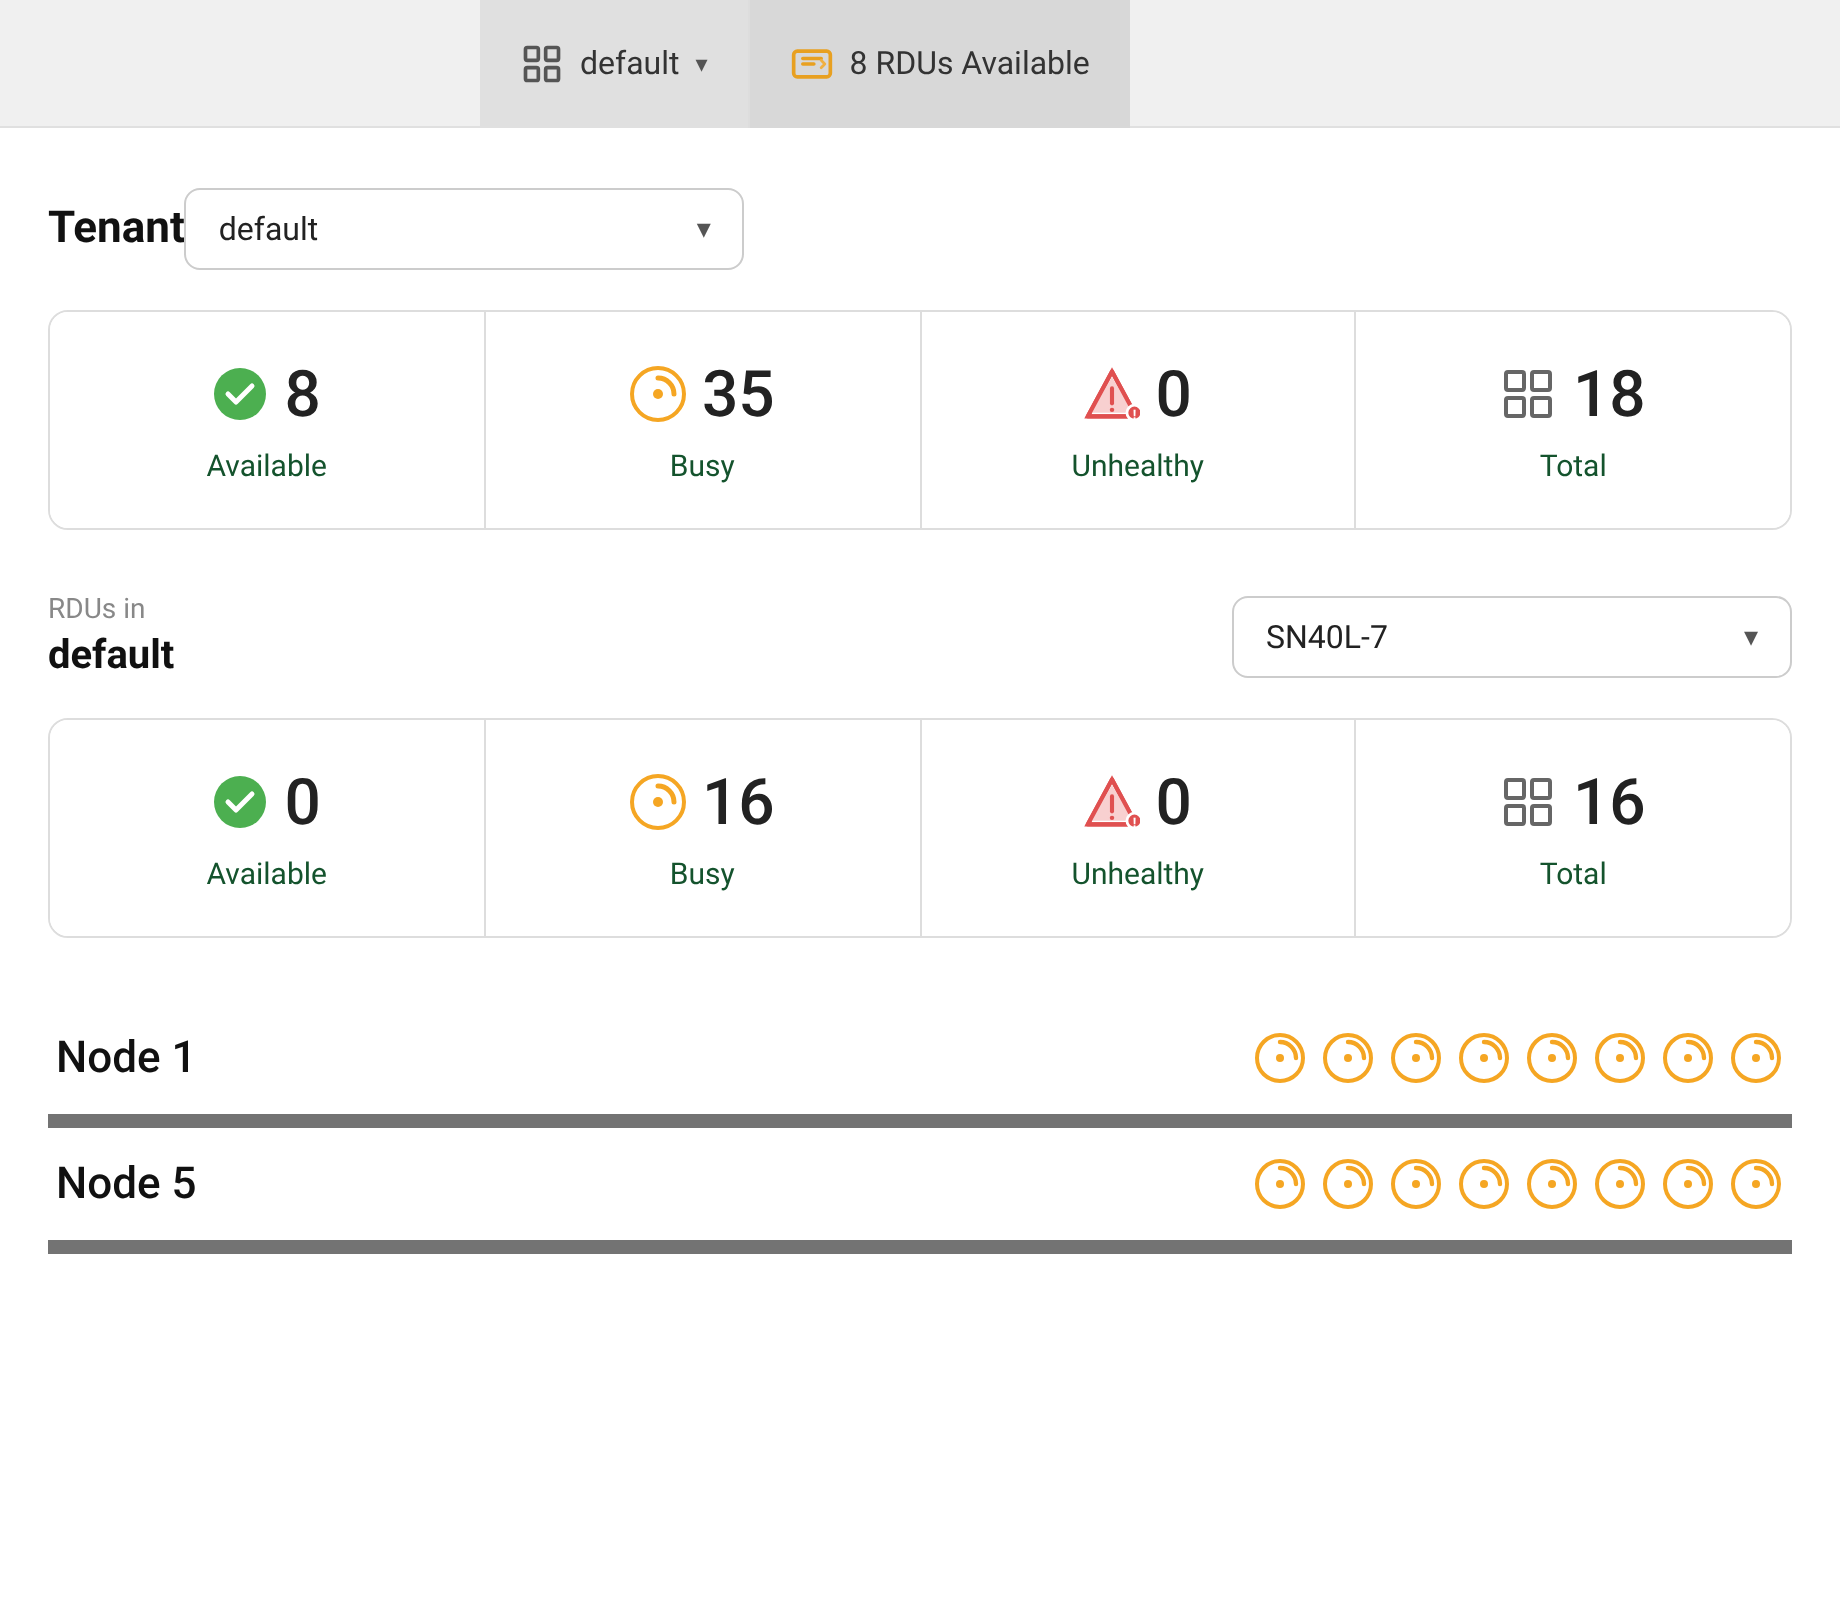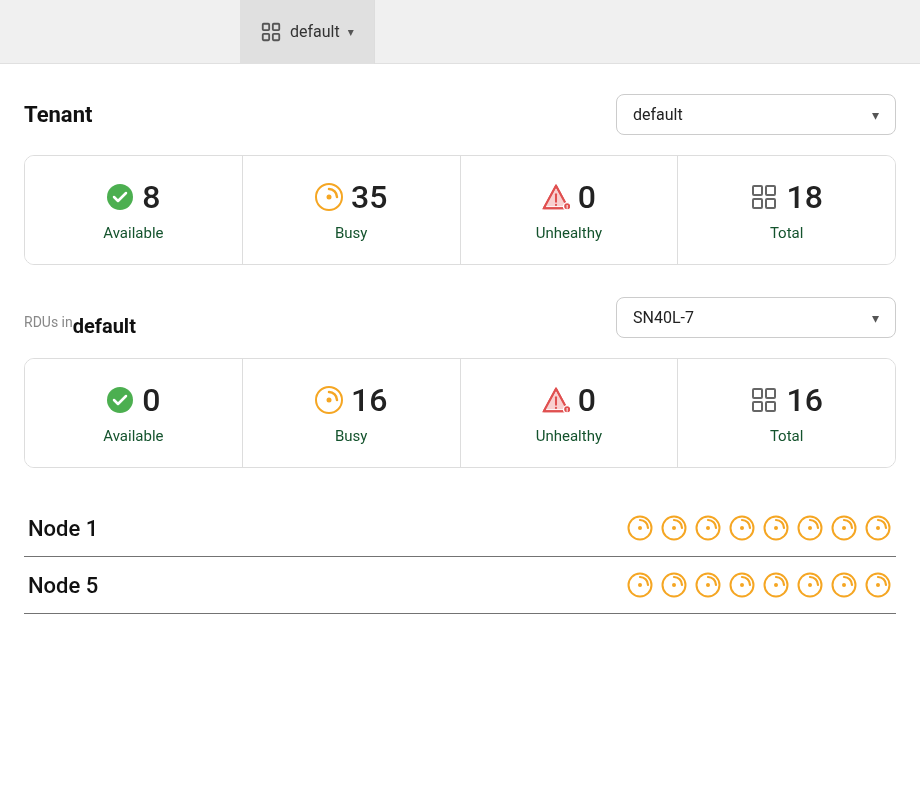--- a/index.html
+++ b/index.html
@@ -72,21 +72,20 @@
     .main-content {
       padding: 30px 24px 24px 24px;
       background: #fff;
       min-height: 744px;
     }
 
     
     .section-header {
       display: flex;
       align-items: center;
-      justify-content: space-between;
       margin-bottom: 20px;
     }
 
     .section-title {
       font-size: 22px;
       font-weight: 700;
       color: #111;
     }
 
     .dropdown-select {
@@ -191,21 +190,21 @@
 
     .rdus-header {
       display: flex;
       align-items: flex-end;
       justify-content: space-between;
       margin-bottom: 20px;
     }
 
     .rdus-title-block {
       display: flex;
-      flex-direction: row;
+      flex-direction: column;
       justify-content: center;
     }
 
     .rdus-in-label {
       font-size: 14px;
       color: #888;
       font-weight: 400;
       margin-bottom: 2px;
     }
 
@@ -218,21 +217,21 @@
     
     .node-list {
       margin-top: 24px;
     }
 
     .node-row {
       display: flex;
       align-items: center;
       justify-content: space-between;
       padding: 14px 4px;
-      border-bottom: 1px solid #737373;
+      border-bottom: 7px solid #737373;
     }
 
     .node-name {
       font-size: 22px;
       font-weight: 500;
       color: #111;
     }
 
     .node-icons {
       display: flex;
@@ -254,20 +253,28 @@
 <div class="top-bar">
   <div class="nav-tab active">
     <svg class="grid-icon-svg" viewBox="0 0 24 24" fill="none" stroke="#555" stroke-width="2">
       <rect x="3" y="3" width="7" height="7" rx="1"></rect>
       <rect x="14" y="3" width="7" height="7" rx="1"></rect>
       <rect x="3" y="14" width="7" height="7" rx="1"></rect>
       <rect x="14" y="14" width="7" height="7" rx="1"></rect>
     </svg>
     <span>default</span>
     <span class="chevron-icon">▾</span>
+  </div>
+  <div class="nav-tab-rdu">
+    <svg class="rdu-icon-svg" viewBox="0 0 24 24" fill="none">
+      <rect x="2" y="5" width="20" height="14" rx="2" stroke="#e8a020" stroke-width="2"></rect>
+      <path d="M7 9h10M7 12h6" stroke="#e8a020" stroke-width="2" stroke-linecap="round"></path>
+      <path d="M17 14l2-2-2-2" stroke="#f0b040" stroke-width="1.5" stroke-linecap="round" stroke-linejoin="round"></path>
+    </svg>
+    <span>8 RDUs Available</span>
   </div>
 </div>
 
 <div class="main-content">
 
   <div class="section-header">
     <span class="section-title">Tenant</span>
     <div class="dropdown-select">
       <span>default</span>
       <span class="chevron">▾</span>

